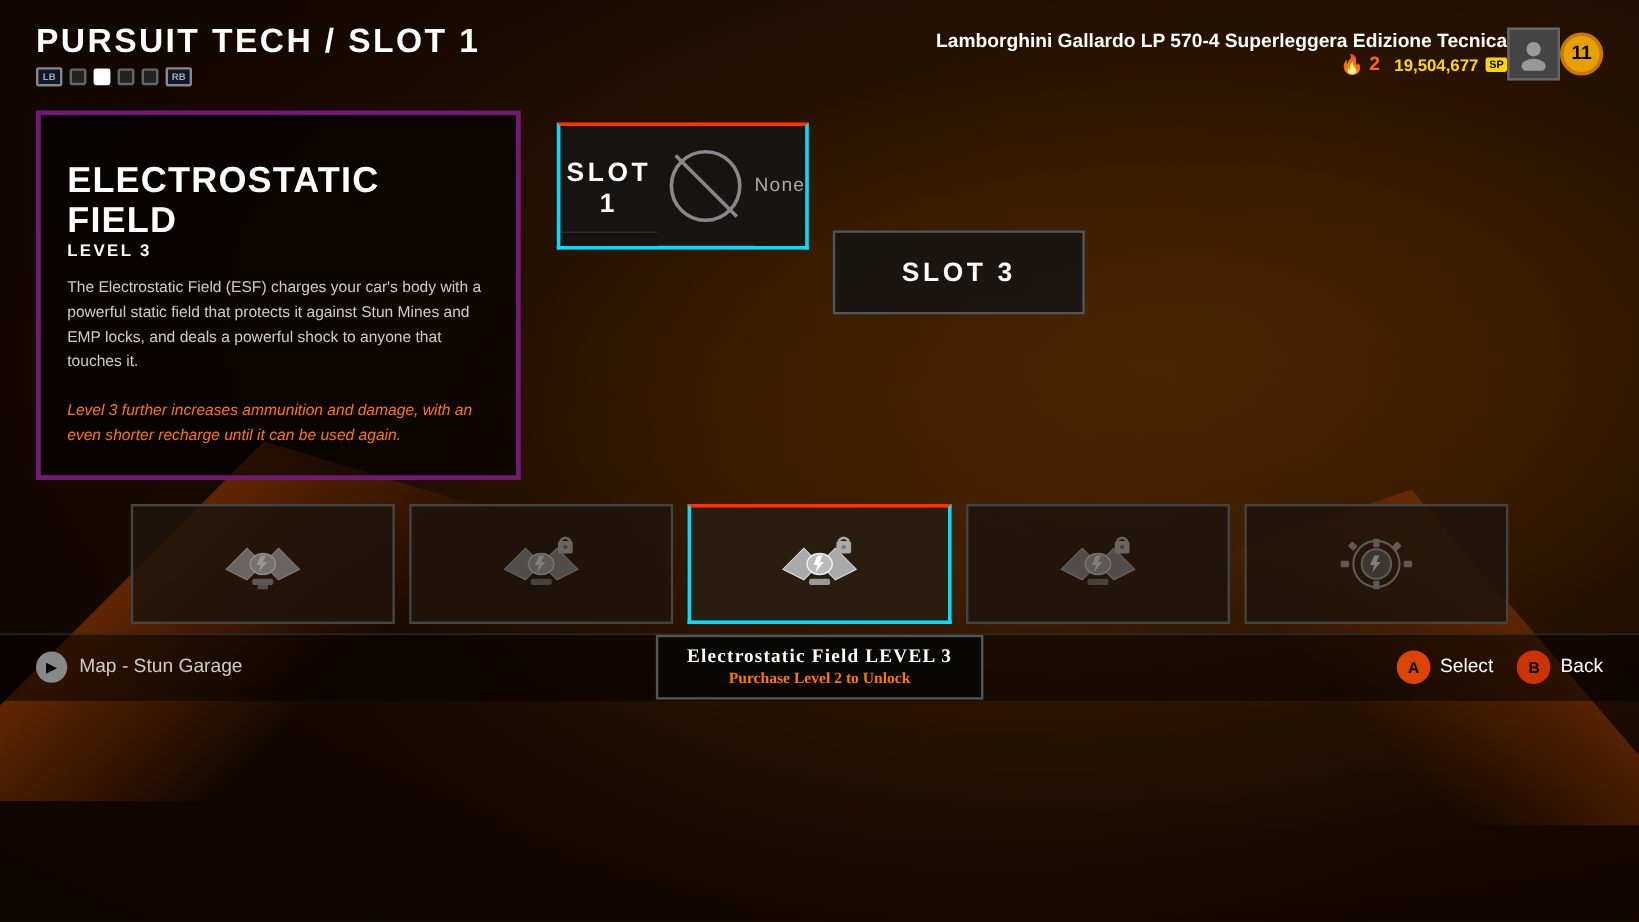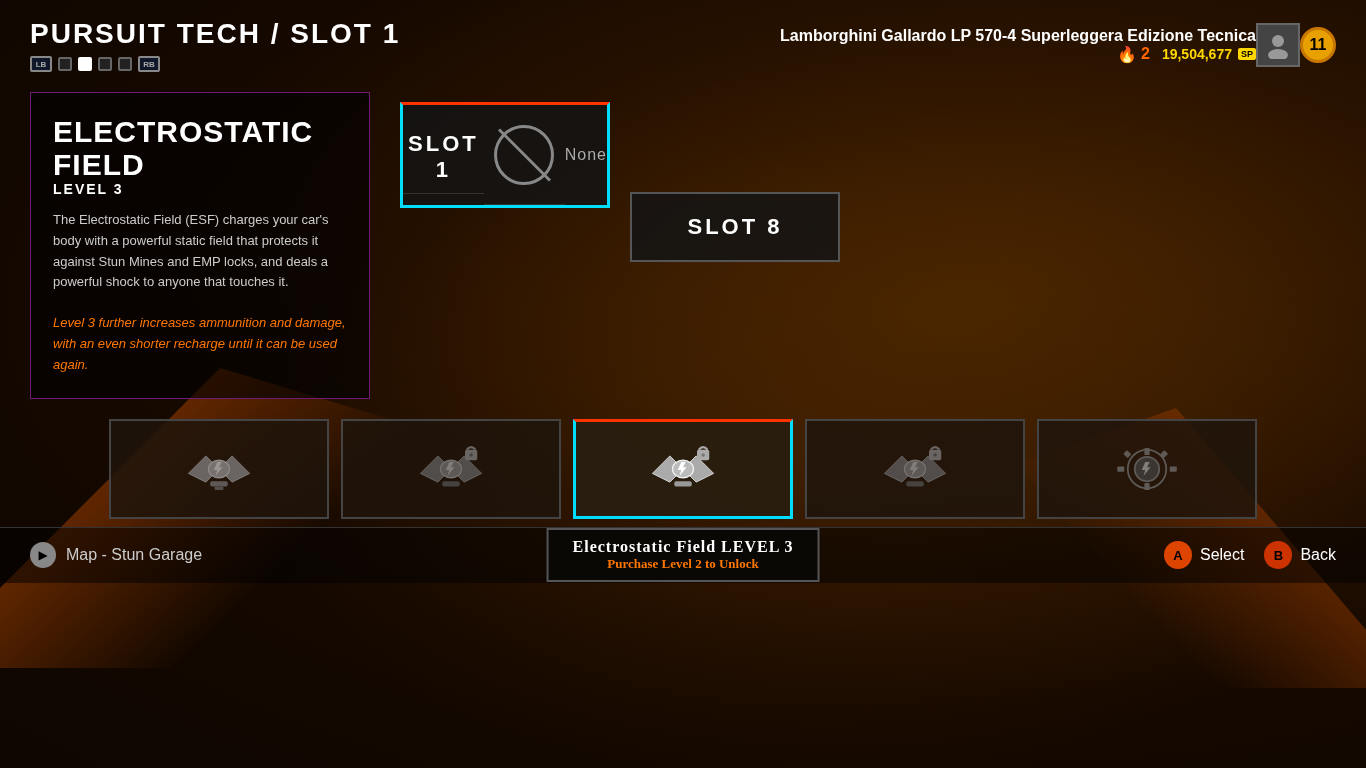--- a/index.html
+++ b/index.html
@@ -174,24 +174,24 @@
     .main {
       position: relative;
       z-index: 10;
       display: flex;
       padding: 10px 30px 0 30px;
       gap: 30px;
     }
 
     
     .info-panel {
-      width: 340px;
+      width: 404px;
       background: rgba(0,0,0,0.6);
-      border: 1px solid #701a75;
-      padding: 22px 22px 22px 22px;
+      border: 4px solid #701a75;
+      padding: 38px 22px 22px 22px;
       flex-shrink: 0;
     }
 
     .tech-name {
       font-size: 30px;
       font-weight: 900;
       color: white;
       text-transform: uppercase;
       letter-spacing: 1px;
       line-height: 1.1;
@@ -516,21 +516,21 @@
 
       <div class="slot-box selected">
         <div class="slot-label">SLOT 1</div>
         <div class="slot-icon-area">
           <div class="no-equip-icon"></div>
         </div>
         <div class="slot-status">None</div>
       </div>
 
       <div class="slot-box-2">
-        <div class="slot-label">SLOT 8</div>
+        <div class="slot-label">SLOT 3</div>
       </div>
     </div>
   </div>
 
 </div>
 
 <div class="tech-bar">
 
   <div class="tech-item">
     <div class="tech-item-icon">

